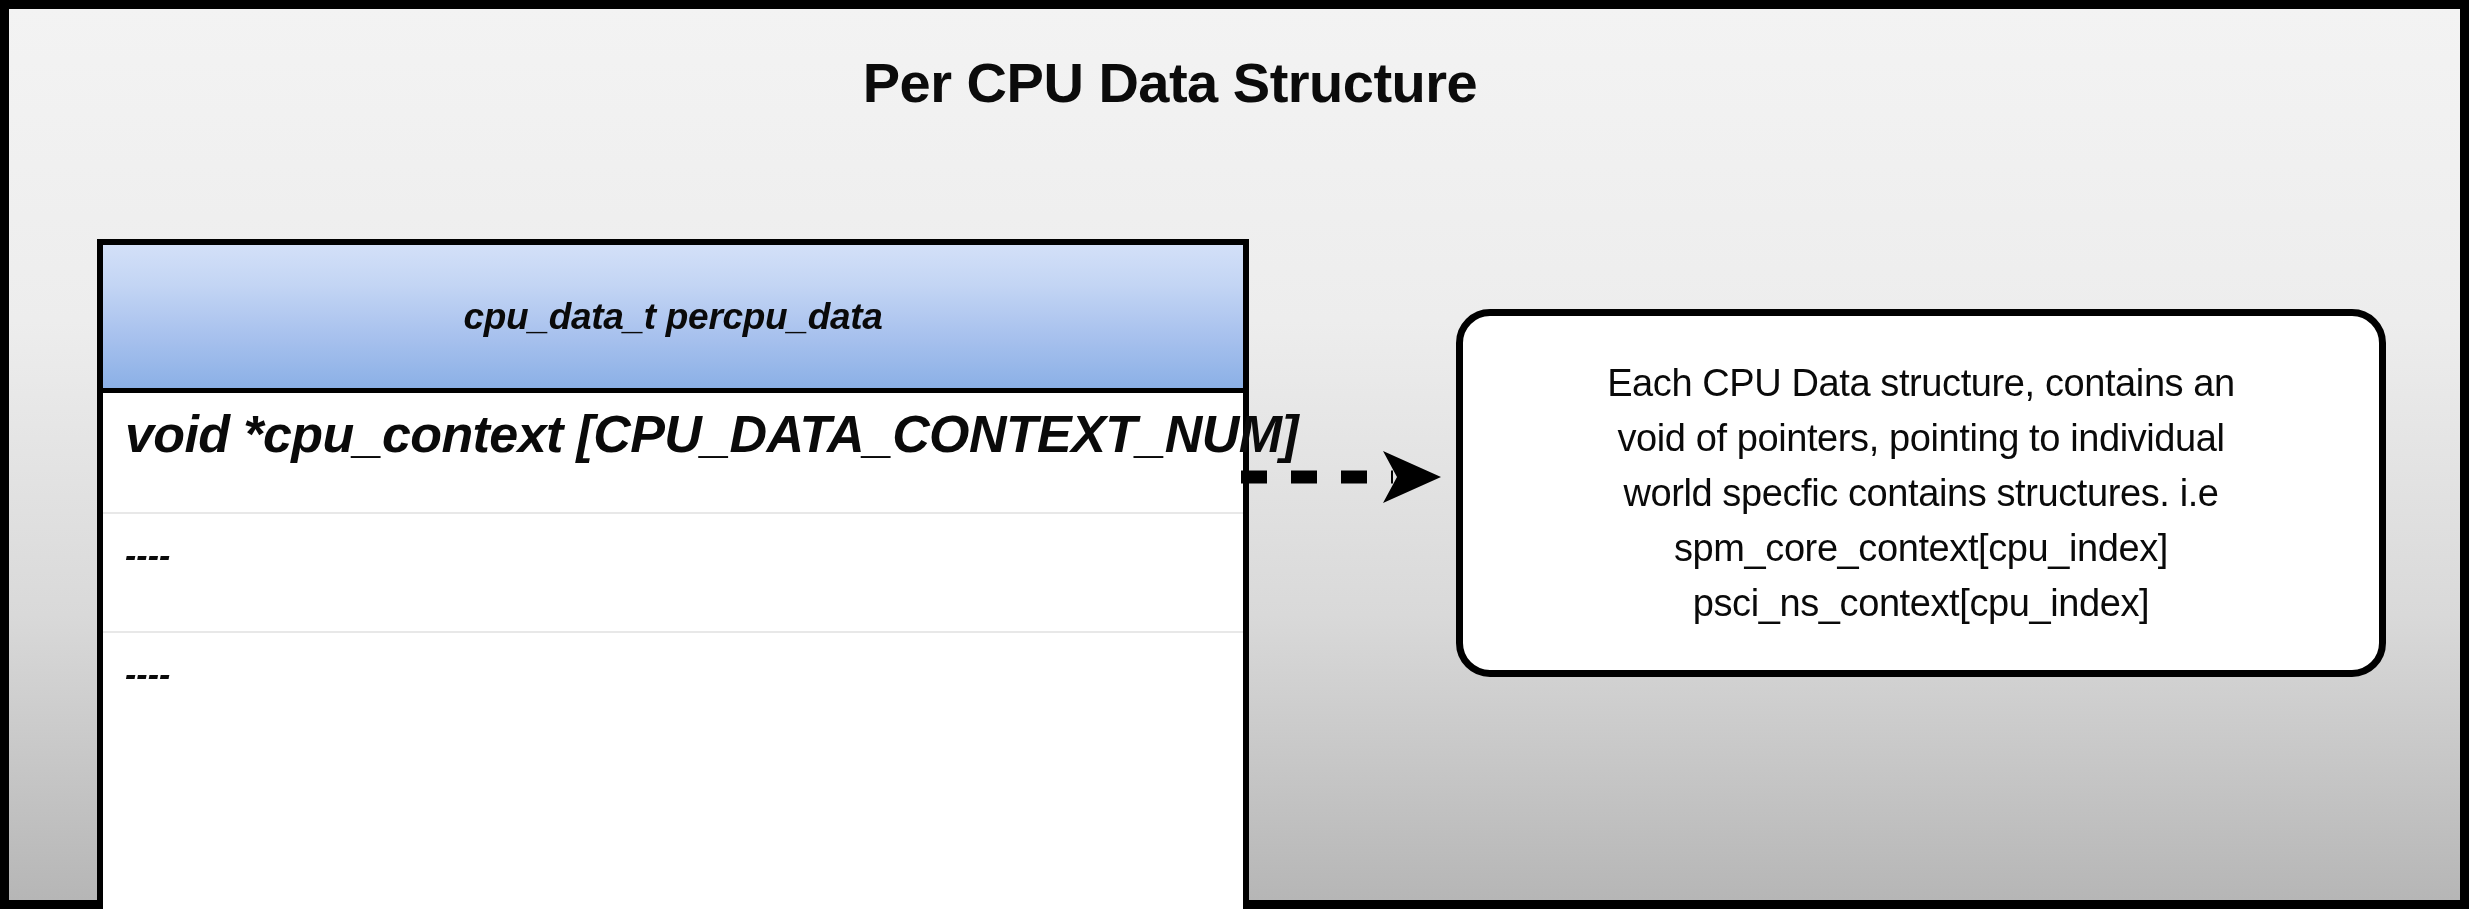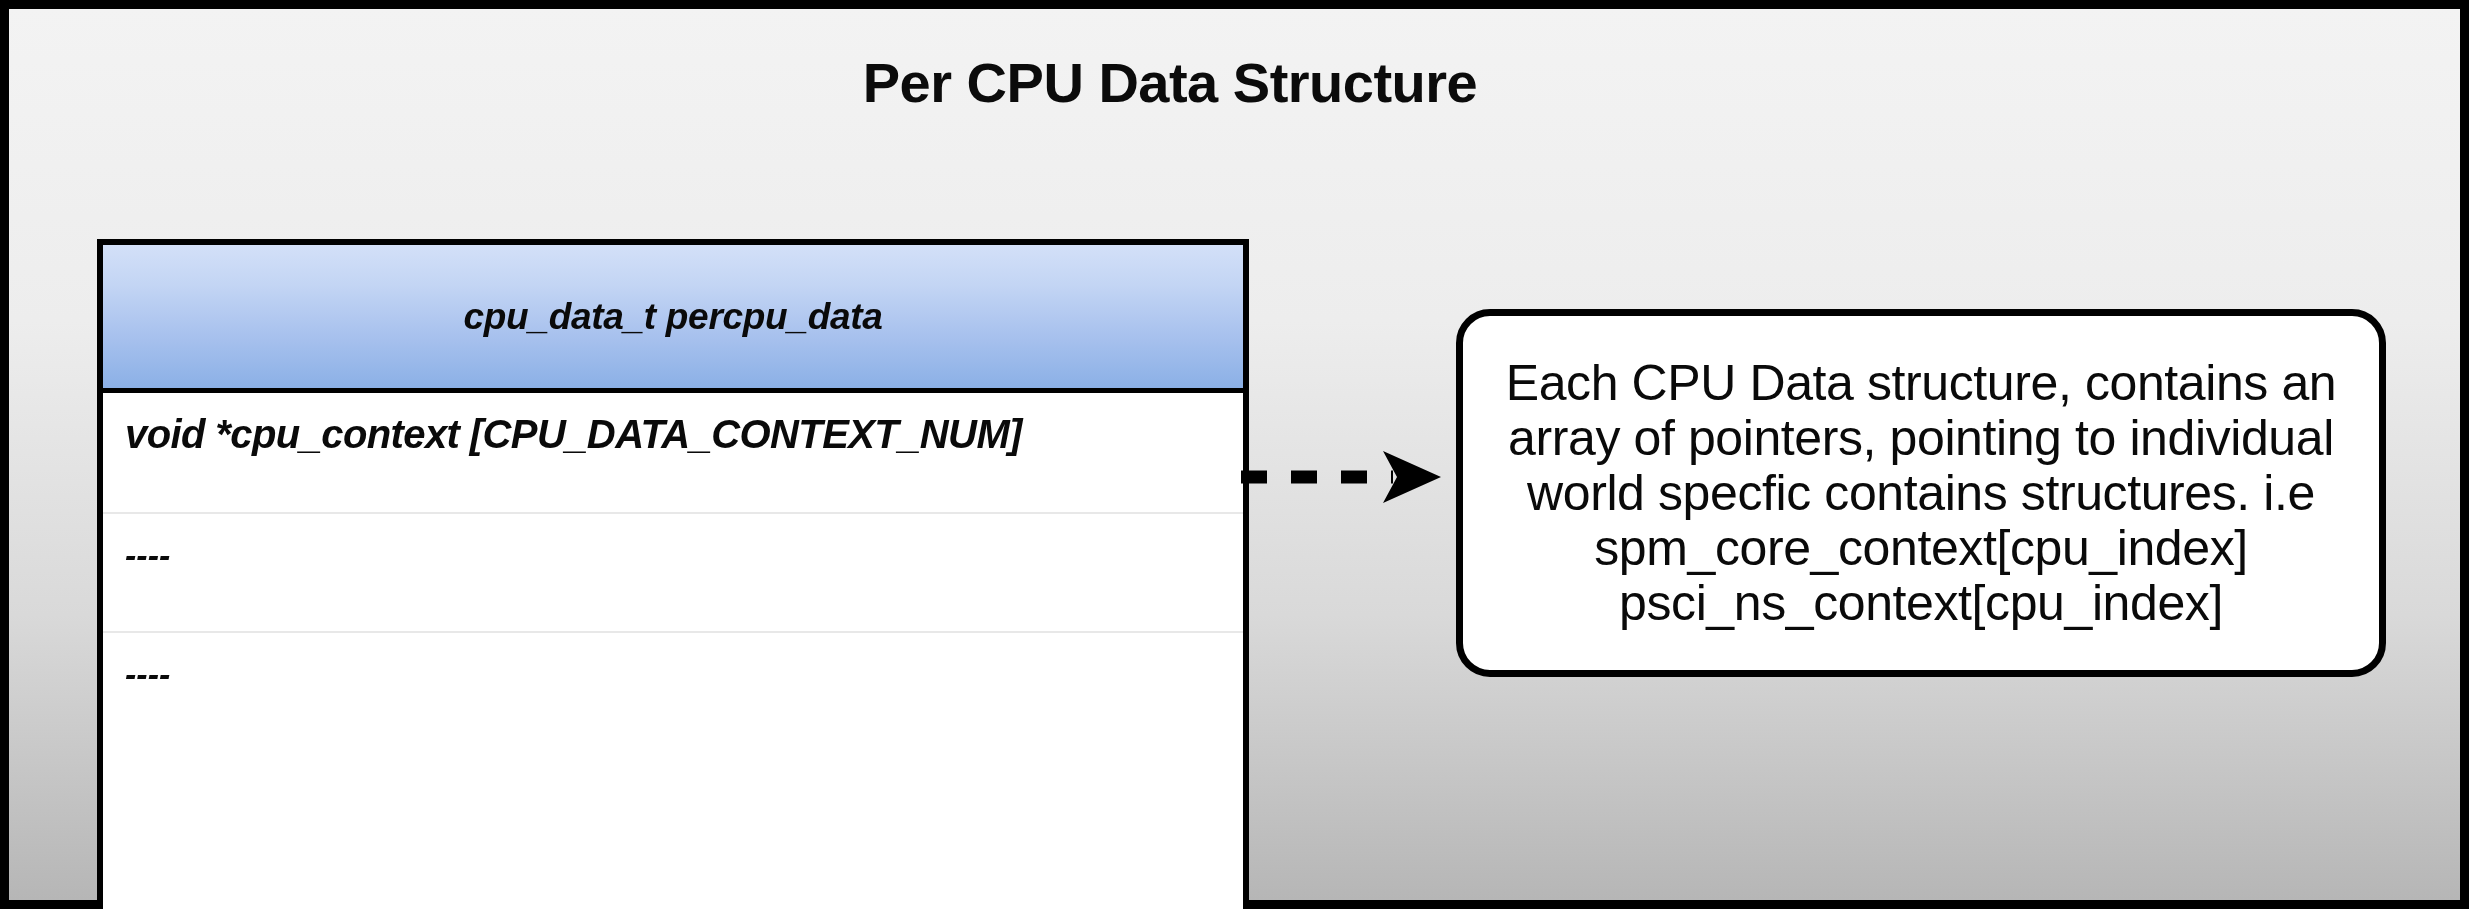--- a/index.html
+++ b/index.html
@@ -80,21 +80,21 @@
     padding-left: 22px;
     padding-top: 17px;
     background: #ffffff;
   }
   .struct-row + .struct-row {
     border-top: 2px solid #e8e8e8;
   }
   .struct-row .row-text {
     font-family: "Liberation Sans", sans-serif;
     font-weight: bold;
-    font-size: 40px;
+    font-size: 52px;
     line-height: 48px;
     color: #0a0a0a;
     letter-spacing: -0.6px;
     white-space: nowrap;
   }
   .struct-row.dashes .row-text {
     font-size: 34px;
     letter-spacing: 0px;
   }
 
@@ -118,21 +118,21 @@
     border: 7px solid #000000;
     border-radius: 34px;
     background: #ffffff;
     display: flex;
     align-items: center;
     justify-content: center;
   }
   #callout-text {
     font-family: "Liberation Sans", sans-serif;
     font-weight: normal;
-    font-size: 50px;
+    font-size: 38px;
     line-height: 55px;
     color: #0a0a0a;
     text-align: center;
     letter-spacing: -0.4px;
     padding: 0 18px;
   }
 </style>
 </head>
 <body>
 
@@ -161,20 +161,20 @@
   </div>
 
   <svg id="dashed-arrow" viewBox="0 0 210 76" xmlns="http://www.w3.org/2000/svg">
     <line x1="0" y1="38" x2="152" y2="38" stroke="#000000" stroke-width="13" stroke-dasharray="26 24" stroke-linecap="butt"></line>
     <path d="M 142 12 L 200 38 L 142 64 L 156 38 Z" fill="#000000"></path>
   </svg>
 
   <div id="callout-box">
     <div id="callout-text">
         <div>Each CPU Data structure, contains an</div>
-        <div>array of pointers, pointing to individual</div>
+        <div>void of pointers, pointing to individual</div>
         <div>world specfic contains structures. i.e</div>
         <div>spm_core_context[cpu_index]</div>
         <div>psci_ns_context[cpu_index]</div>
       </div>
   </div>
 
 </div>
 
 </body></html>

